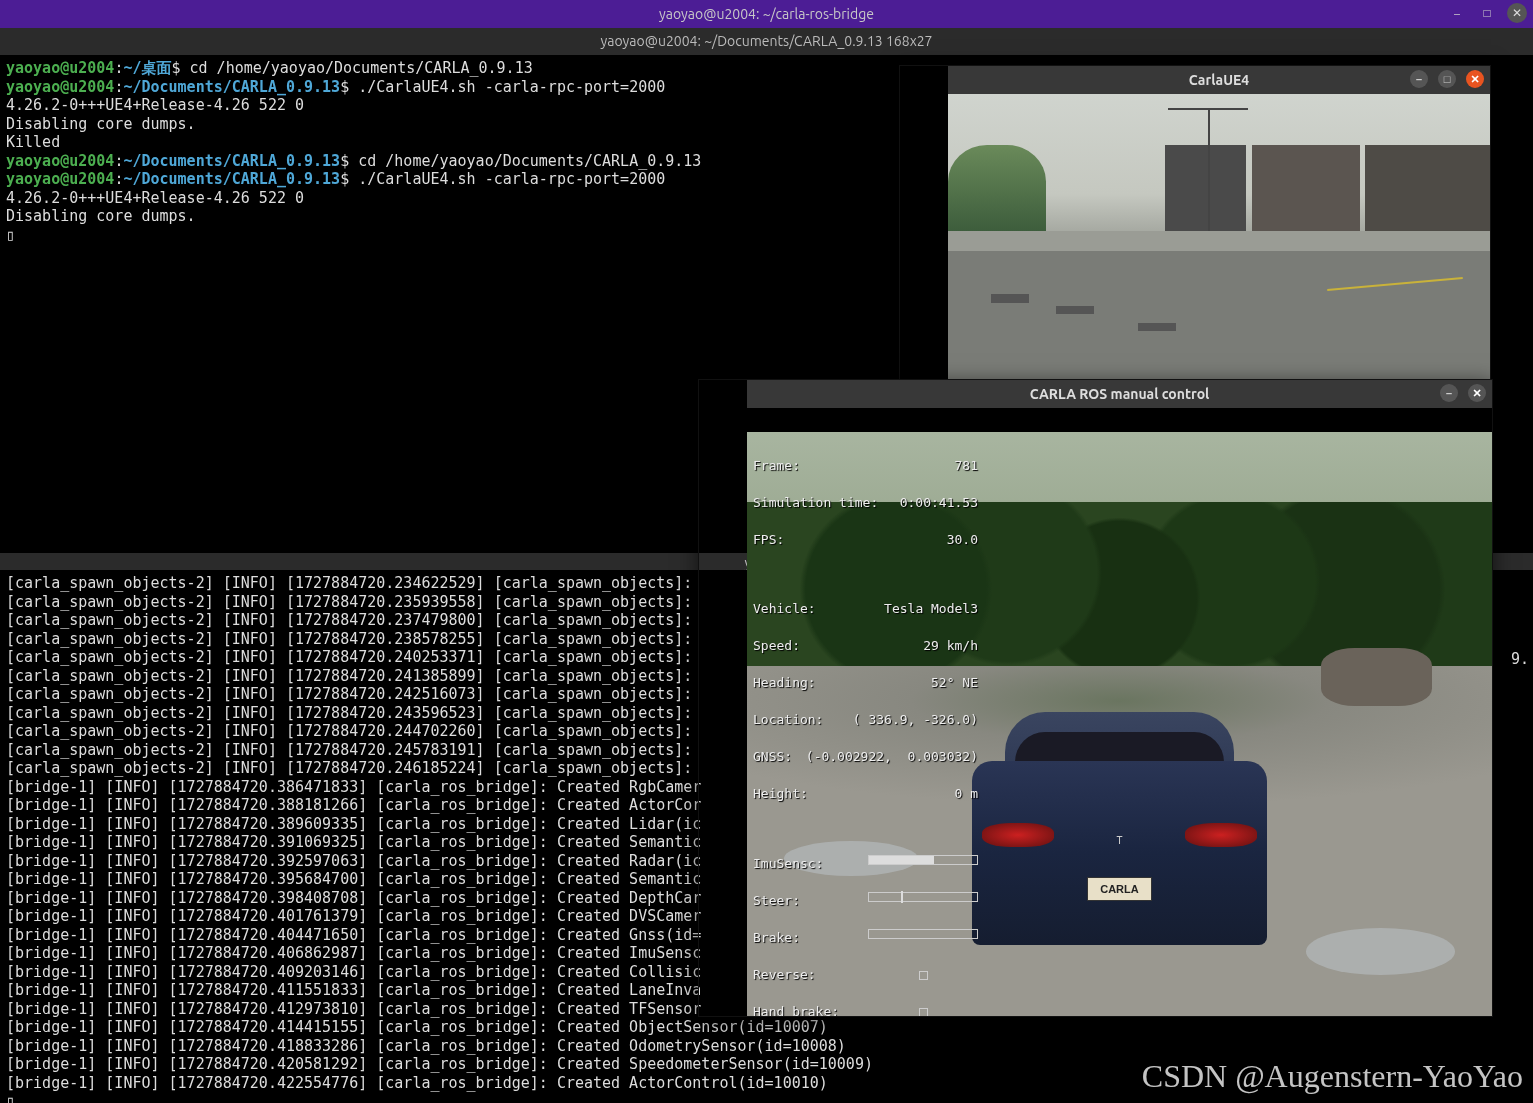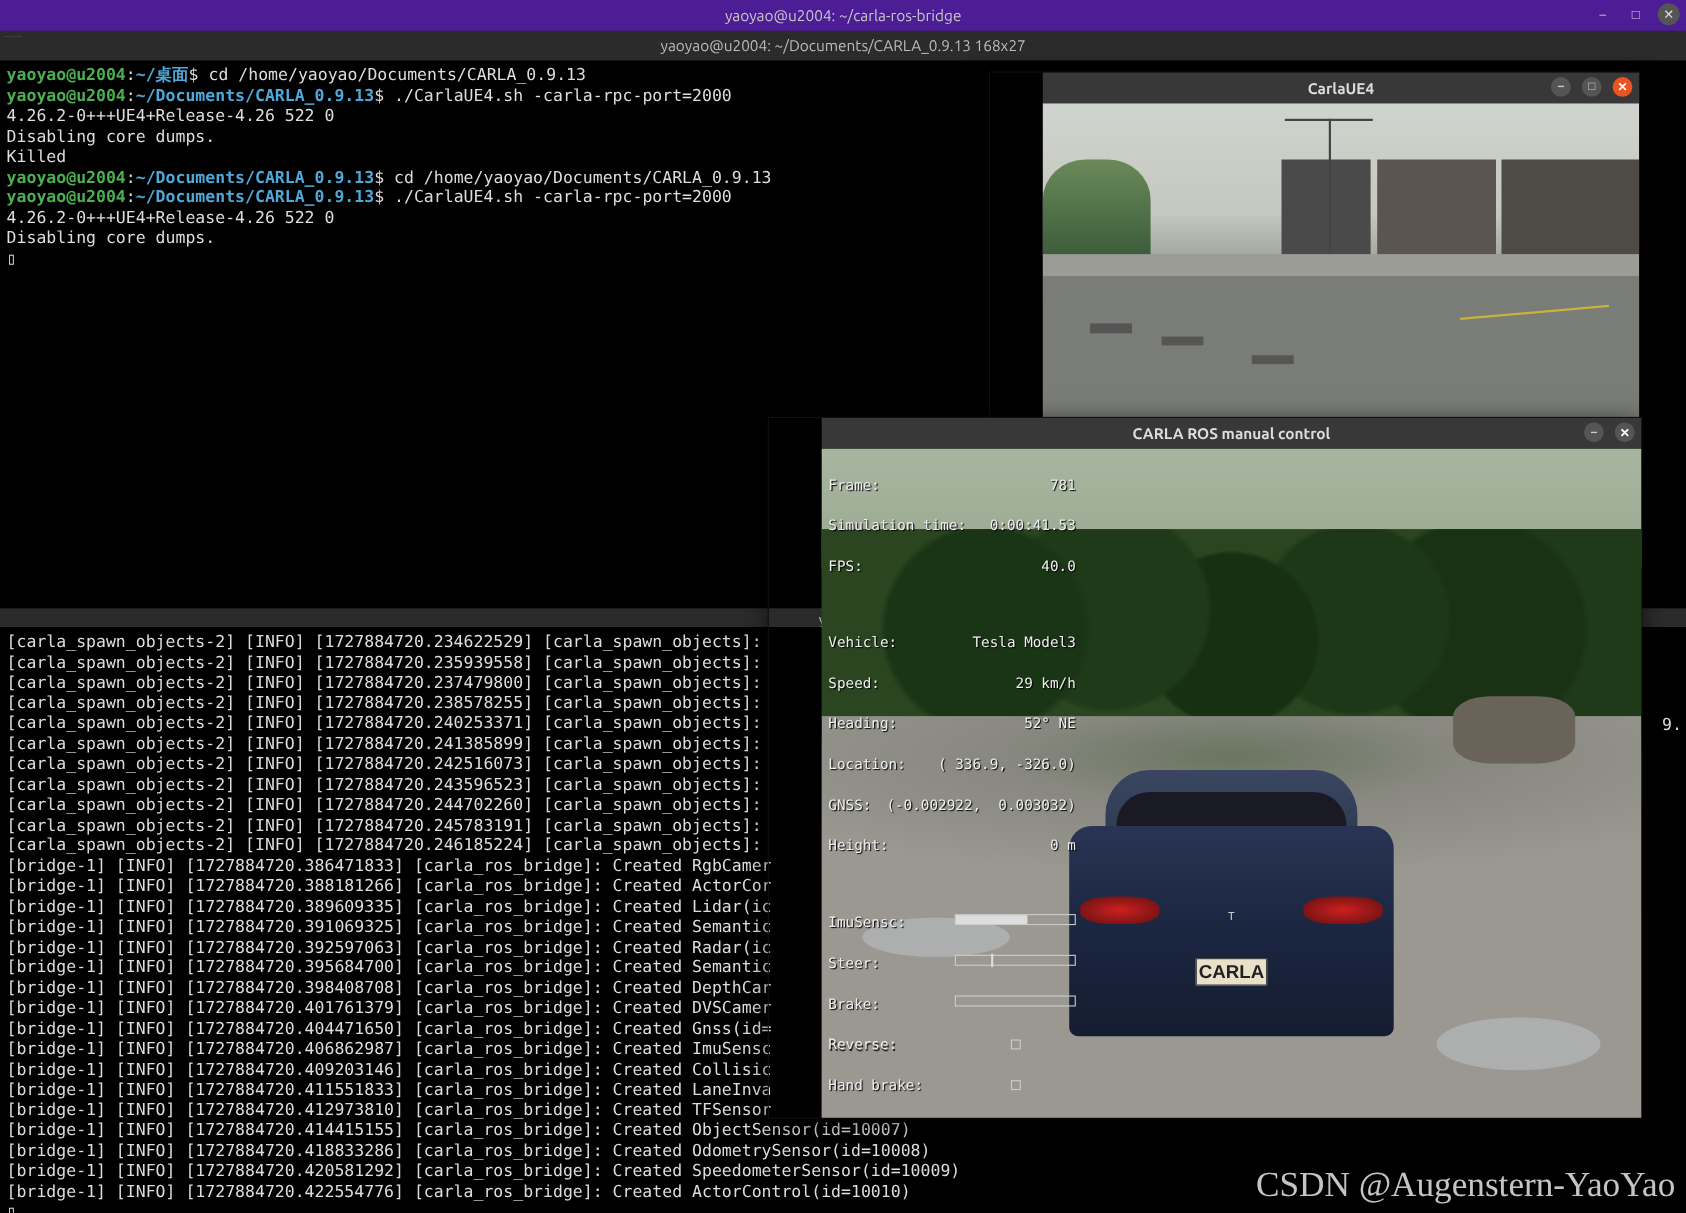--- a/index.html
+++ b/index.html
@@ -87,40 +87,40 @@
   .b2{left:56%;width:20%;background:#5b5550;}
   .b3{left:77%;width:23%;background:#4e4b46;}
   .b0{left:0;width:18%;background:linear-gradient(to top,#3a5a3a,#6a8a5a);border-radius:40% 40% 0 0;}
   .lamp { position:absolute;top:5%;left:48%;width:2px;height:45%;background:#444;}
   .lamp::before{content:"";position:absolute;top:0;left:-40px;width:80px;height:2px;background:#444;}
   .bench{position:absolute;background:#555;height:3%;width:7%;}
   .bn1{top:70%;left:8%;}.bn2{top:74%;left:20%;}.bn3{top:80%;left:35%;}
   .yellowline{position:absolute;top:66%;right:5%;width:25%;height:2px;background:#c9b23a;transform:rotate(-5deg);}
 
   
-  .manualctrl { left:698px; top:379px; width:795px; height:638px;}
+  .manualctrl { left:698px; top:379px; width:795px; height:638px;gap:24px;}
   .manual-scene {
     flex:1;position:relative;overflow:hidden;
     background:linear-gradient(to bottom,#a8b5a0 0%,#9aa890 18%,#3a5530 18%,#2a4020 40%,#888880 45%,#aaa8a0 100%);
   }
   .trees{position:absolute;top:12%;left:0;right:0;height:30%;background:radial-gradient(circle at 20% 50%,#1a3515 15%,transparent 16%),radial-gradient(circle at 35% 40%,#1f3a18 18%,transparent 19%),radial-gradient(circle at 50% 55%,#183012 20%,transparent 21%),radial-gradient(circle at 65% 45%,#1d3816 17%,transparent 18%),radial-gradient(circle at 80% 50%,#1a3214 16%,transparent 17%),radial-gradient(circle at 95% 40%,#1f3a18 18%,transparent 19%),#2a4520;}
   .ground{position:absolute;top:40%;left:0;right:0;bottom:0;background:radial-gradient(ellipse 70% 30% at 50% 10%,#6a7560 0%,#888880 40%,#9a9890 100%);}
   .rock{position:absolute;top:37%;right:8%;width:15%;height:10%;background:#6a635a;border-radius:30%;}
   .puddle{position:absolute;background:rgba(200,210,220,0.4);border-radius:50%;}
   .p1{top:70%;left:5%;width:18%;height:6%;}
   .p2{top:85%;right:5%;width:20%;height:8%;}
   .car {
     position:absolute;left:28%;top:48%;width:44%;height:42%;
   }
   .car-body{position:absolute;left:5%;right:5%;top:20%;bottom:5%;background:linear-gradient(to bottom,#2a3555 0%,#1a2540 50%,#151d30 100%);border-radius:20px 20px 8px 8px;}
   .car-roof{position:absolute;left:15%;right:15%;top:0;height:35%;background:linear-gradient(to bottom,#3a4560,#2a3550);border-radius:40px 40px 10px 10px;}
   .car-glass{position:absolute;left:18%;right:18%;top:8%;height:20%;background:#1a1a25;border-radius:30px 30px 5px 5px;}
   .taillight{position:absolute;top:45%;width:22%;height:10%;background:radial-gradient(ellipse,#cc2020,#601010);border-radius:40%;}
   .tl-l{left:8%;}.tl-r{right:8%;}
-  .plate{position:absolute;left:40%;top:67%;width:20%;height:10%;background:#e8e0c8;border:1px solid #333;display:flex;align-items:center;justify-content:center;font-size:17px;font-weight:bold;color:#222;font-family:sans-serif;}
+  .plate{position:absolute;left:40%;top:67%;width:20%;height:10%;background:#e8e0c8;border:1px solid #333;display:flex;align-items:center;justify-content:center;font-size:11px;font-weight:bold;color:#222;font-family:sans-serif;}
   .logo{position:absolute;left:48%;top:50%;width:4%;height:5%;color:#ccc;font-size:10px;text-align:center;}
 
   .hud {
     position:absolute;left:6px;top:6px;width:225px;
     color:#eee;font-size:13px;line-height:18.5px;
     text-shadow:1px 1px 1px #000;
     white-space:pre;font-family:"DejaVu Sans Mono",monospace;
   }
   .hud-row{display:flex;justify-content:space-between;}
   .hud-bar{display:inline-block;width:110px;height:10px;border:1px solid #ccc;position:relative;vertical-align:middle;}
@@ -244,21 +244,21 @@
       <div class="car-body"></div>
       <div class="taillight tl-l"></div>
         <div class="taillight tl-r"></div>
       <div class="logo">T</div>
       <div class="plate">CARLA</div>
     </div>
 
     <div class="hud">
 <div class="hud-row"><span>Frame:</span><span>781</span></div>
 <div class="hud-row"><span>Simulation time:</span><span>0:00:41.53</span></div>
-<div class="hud-row"><span>FPS:</span><span>40.0</span></div>
+<div class="hud-row"><span>FPS:</span><span>30.0</span></div>
 <div style="height:14px"></div>
 <div class="hud-row"><span>Vehicle:</span><span>Tesla Model3</span></div>
 <div class="hud-row"><span>Speed:</span><span>29 km/h</span></div>
 <div class="hud-row"><span>Heading:</span><span>52° NE</span></div>
 <div class="hud-row"><span>Location:</span><span>( 336.9, -326.0)</span></div>
 <div class="hud-row"><span>GNSS:</span><span>(-0.002922,  0.003032)</span></div>
 <div class="hud-row"><span>Height:</span><span>0 m</span></div>
 <div style="height:14px"></div>
 <div class="hud-row"><span>ImuSensc:</span><span class="hud-bar"><span class="fill" style="width:60%"></span></span></div>
 <div class="hud-row"><span>Steer:</span><span class="hud-bar"><span class="tick" style="left:30%"></span></span></div>

